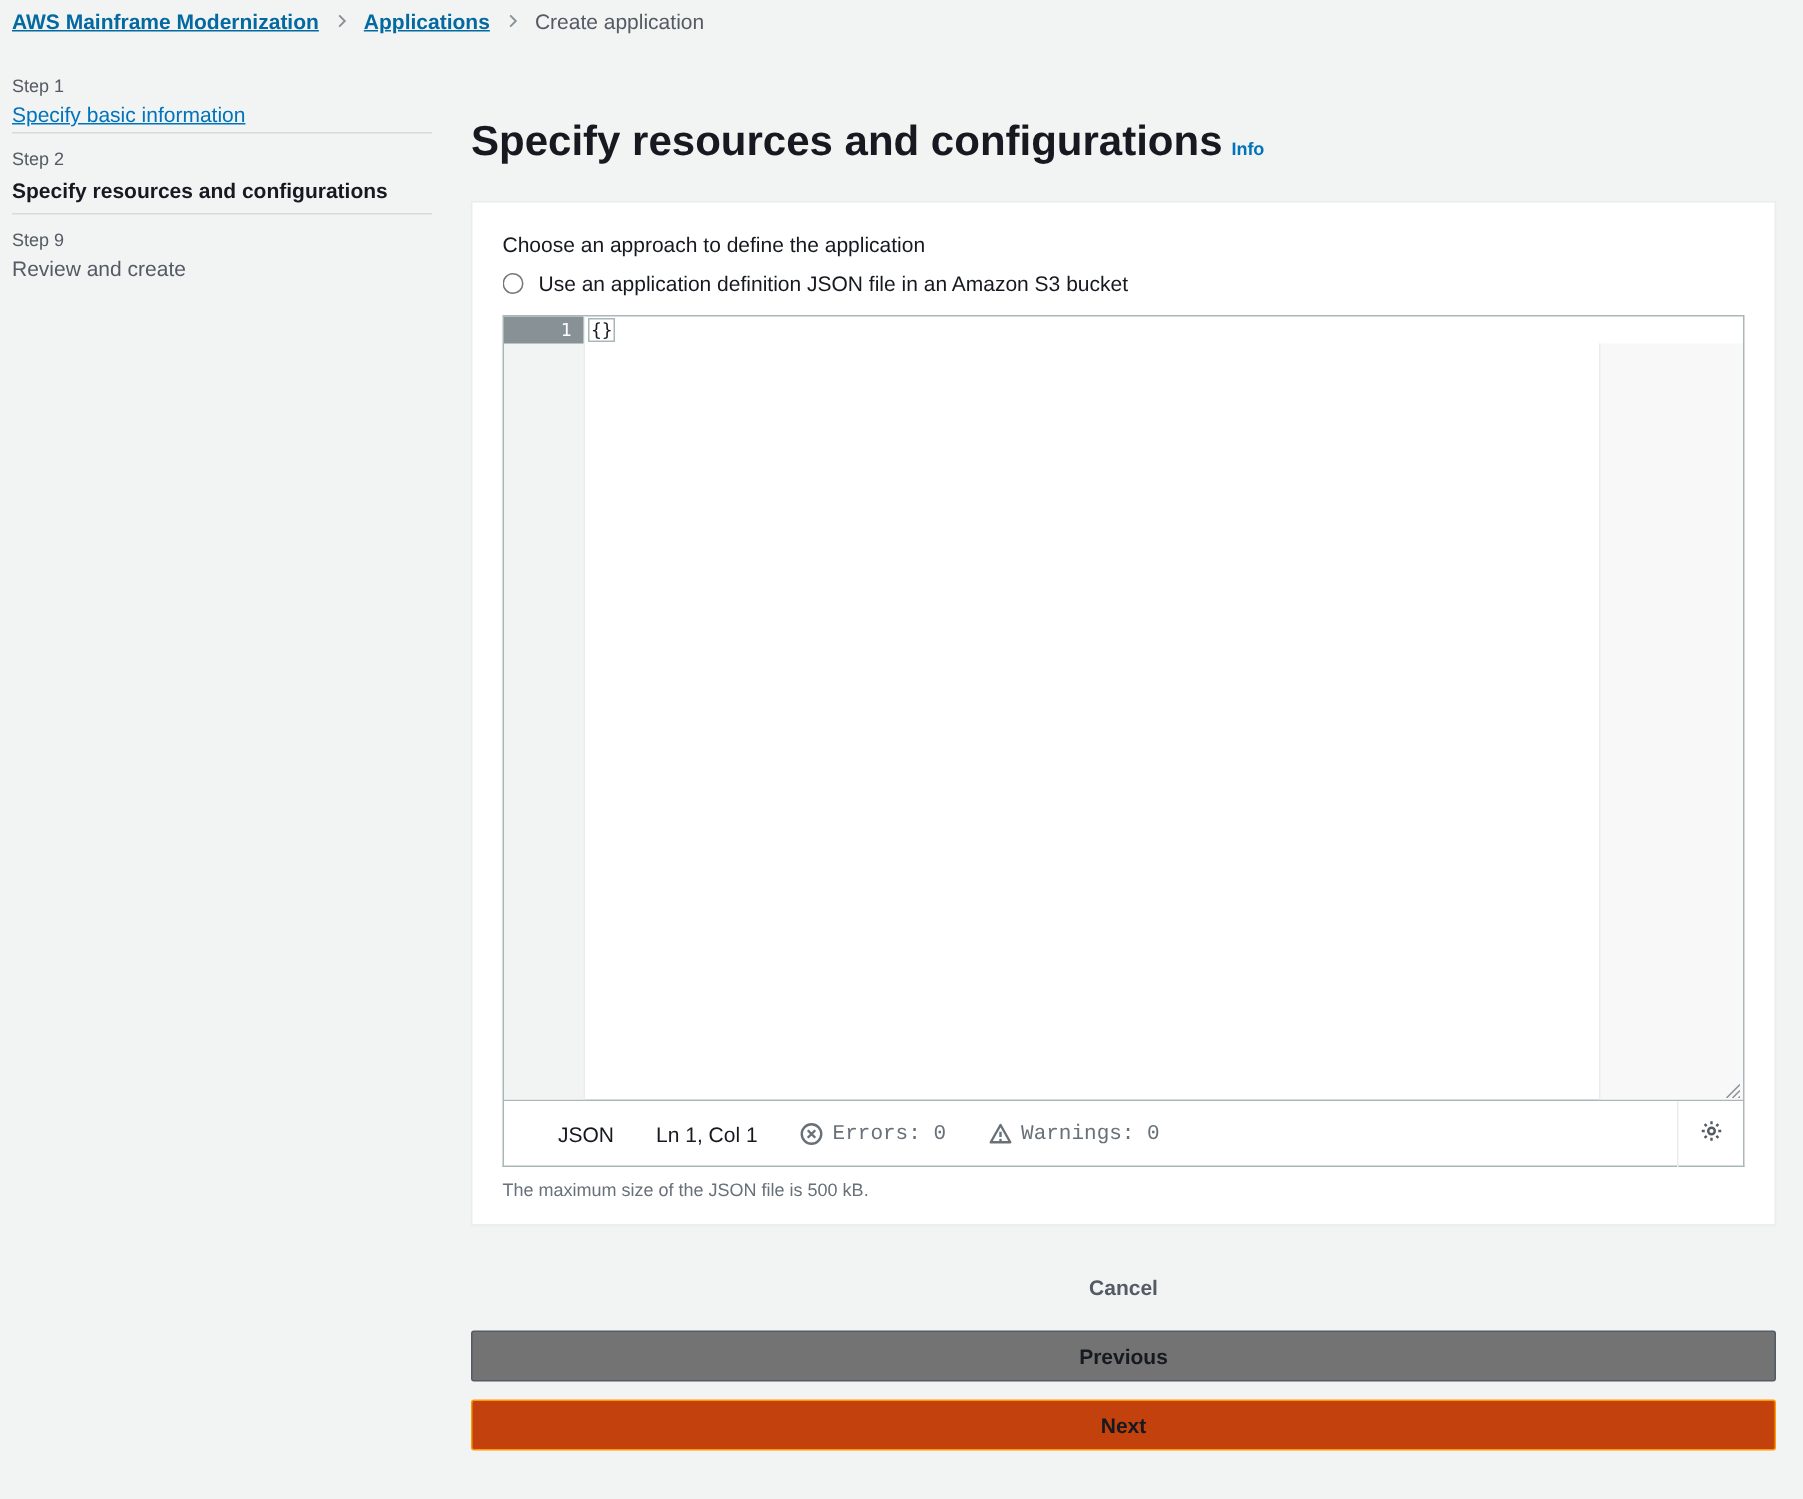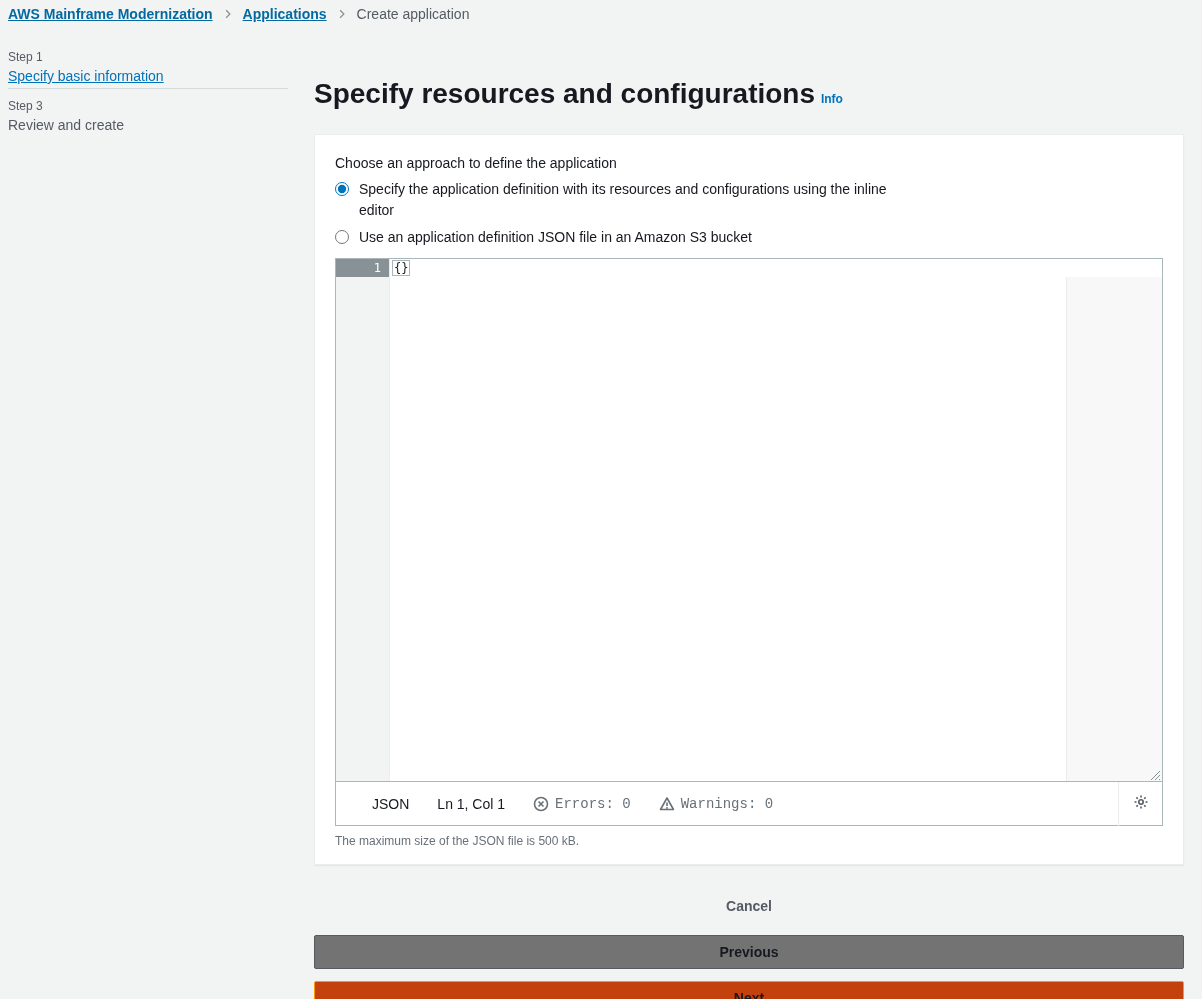--- a/index.html
+++ b/index.html
@@ -176,39 +176,39 @@
 </nav>
 
 <div class="layout">
 
   <aside class="sidebar">
     <div class="step-block">
       <div class="step-eyebrow">Step 1</div>
       <a class="step-title-link">Specify basic information</a>
     </div>
     <div class="step-block">
-      <div class="step-eyebrow">Step 3</div>
+      <div class="step-eyebrow">Step 2</div>
+      <div class="step-title-current">Specify resources and configurations</div>
+    </div>
+    <div class="step-block">
+      <div class="step-eyebrow">Step 9</div>
       <div class="step-title-future">Review and create</div>
     </div>
   </aside>
 
   <main class="main">
     <div>
       <h1 class="page-title">Specify resources and configurations</h1>
       <a class="info-link">Info</a>
     </div>
 
     <section class="panel">
       <div class="panel-body">
         <div class="field-label">Choose an approach to define the application</div>
 
-        <div class="radio-row">
-          <input type="radio" id="opt-inline" name="approach" checked="" style="">
-          <label for="opt-inline">Specify the application definition with its resources and configurations using the inline editor</label>
-        </div>
         <div class="radio-row">
           <input type="radio" id="opt-s3" name="approach" style="">
           <label for="opt-s3">Use an application definition JSON file in an Amazon S3 bucket</label>
         </div>
 
         <div class="editor">
           <div class="gutter">
             <div class="ln">1</div>
           </div>
           <div class="code-area">

